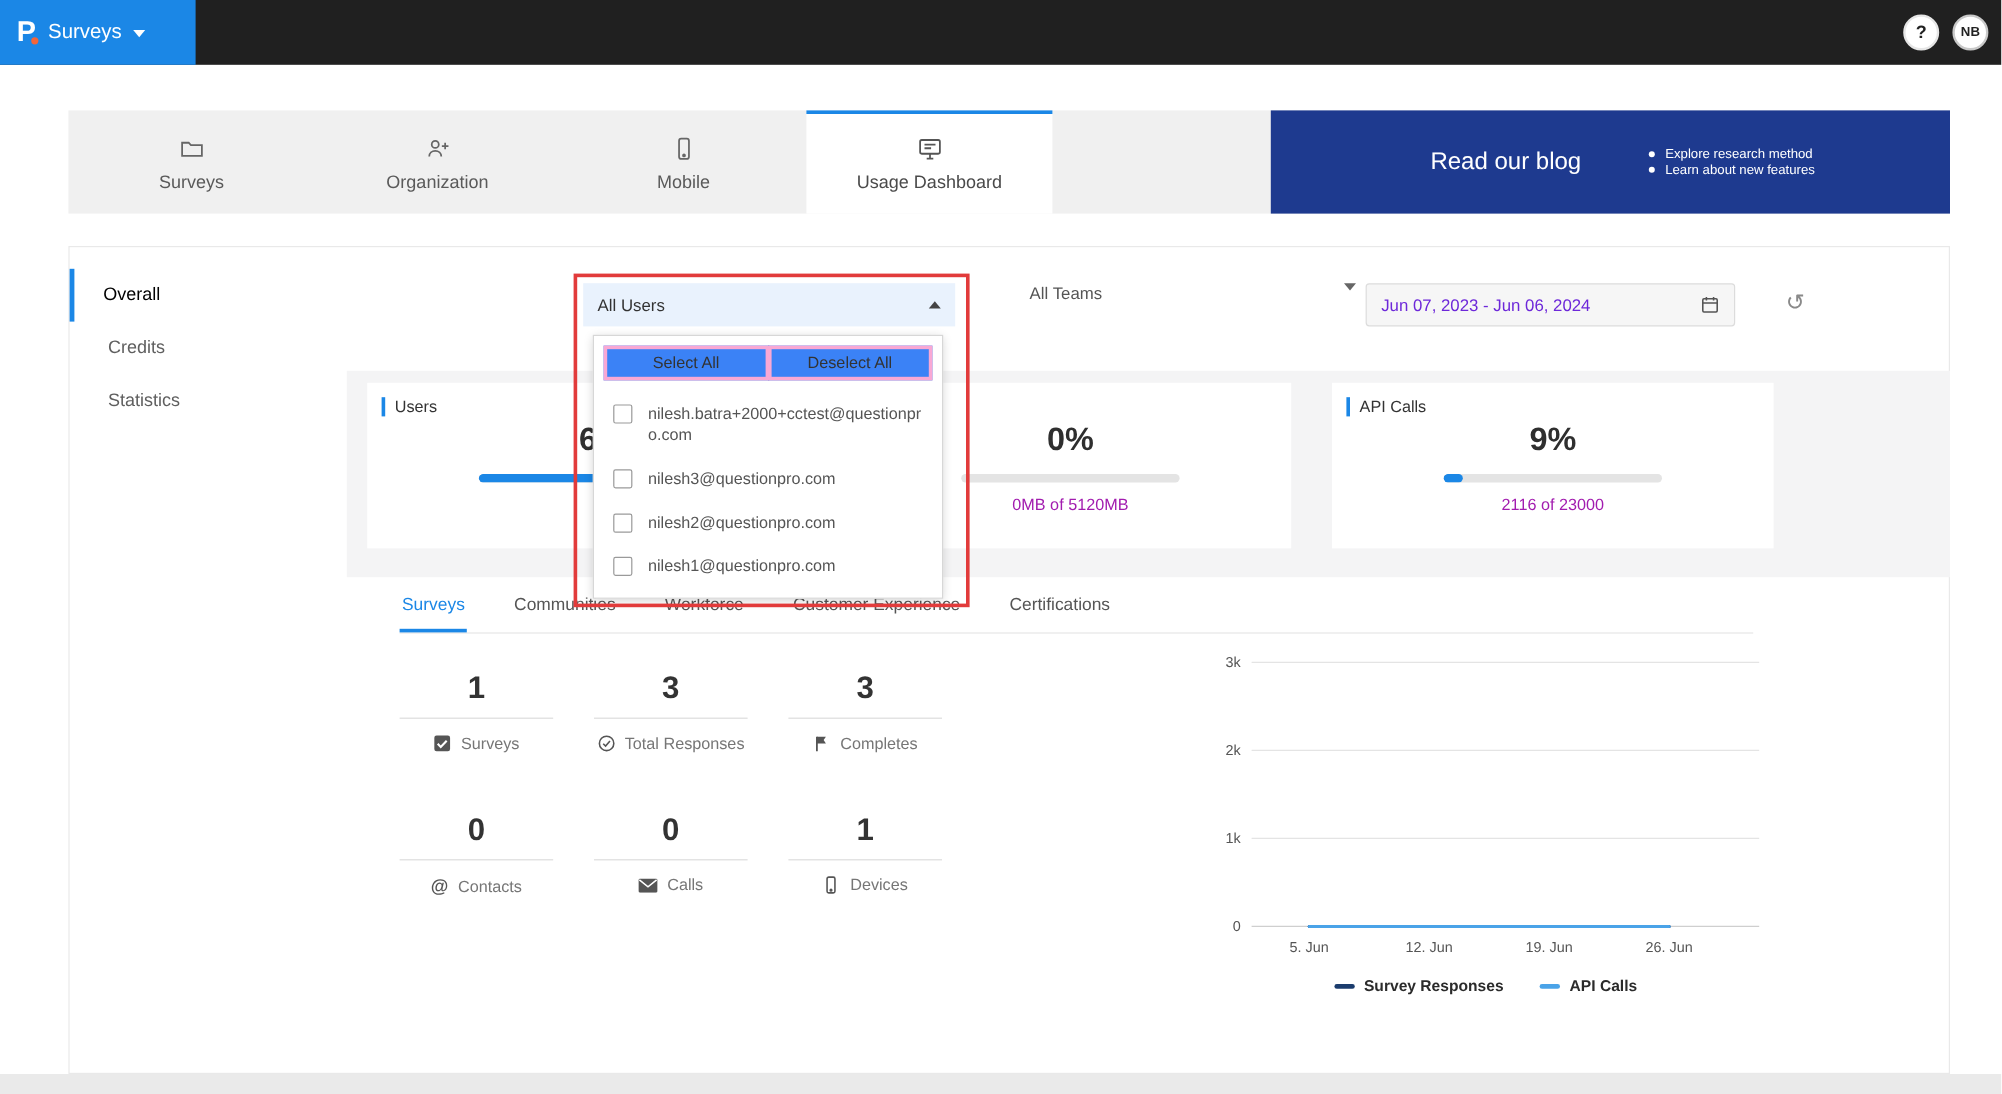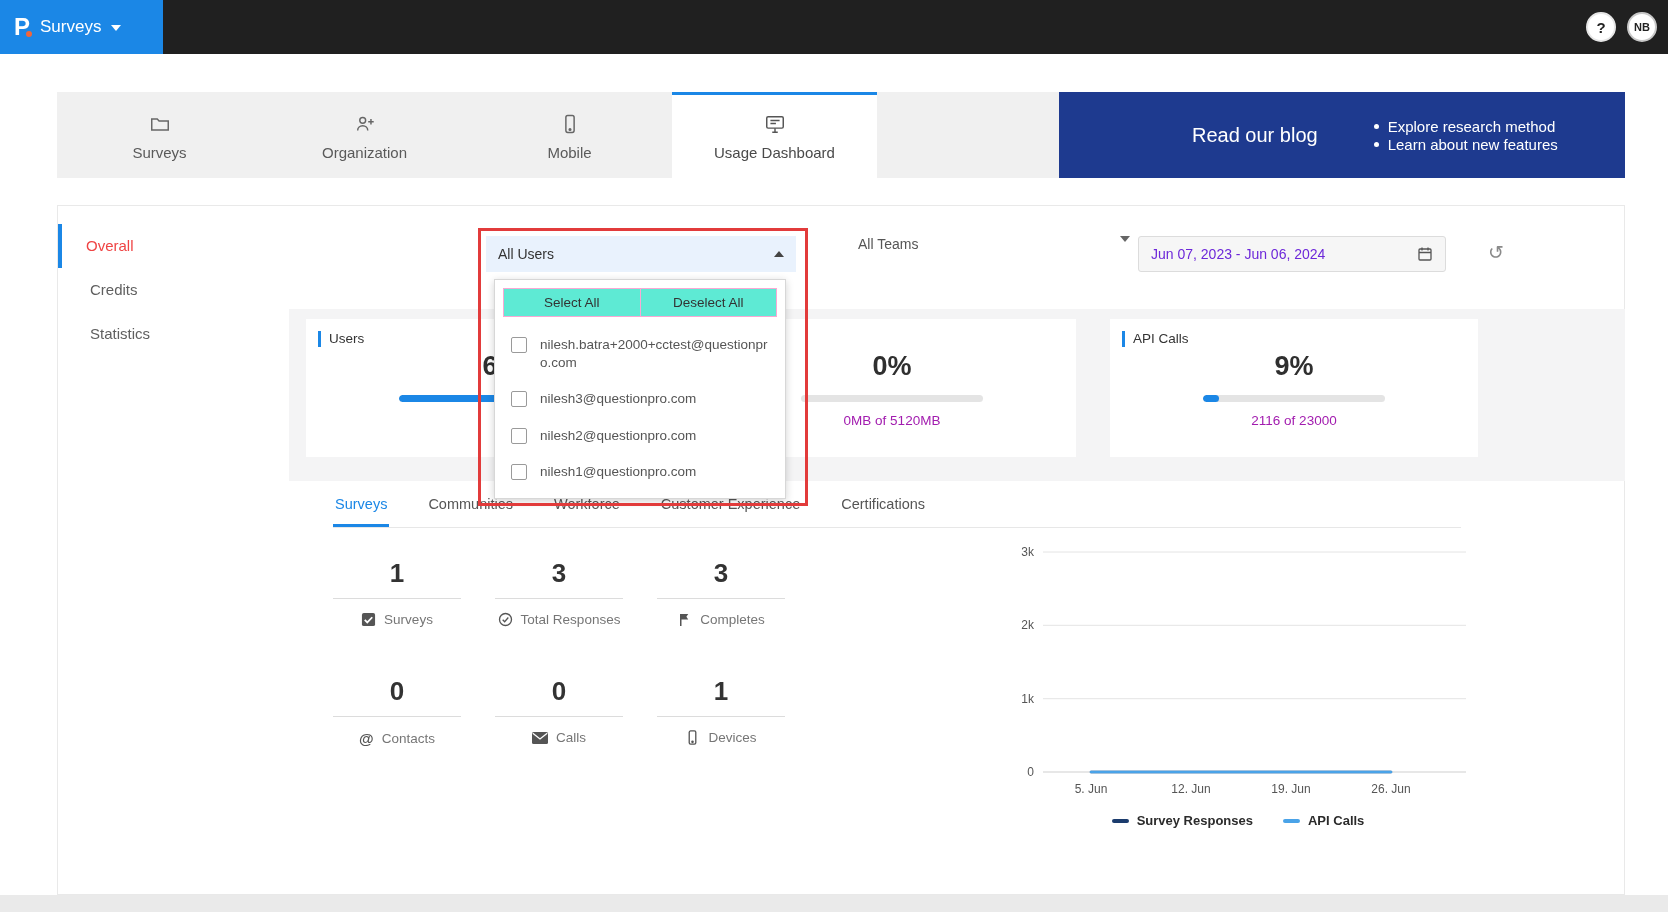--- a/index.html
+++ b/index.html
@@ -24,42 +24,42 @@
             border:2px solid #c9c9c9; color:#222; font-size:11px; font-weight:700; display:flex; align-items:center; justify-content:center; cursor:pointer; }
 
   
   .nav { position:absolute; left:57px; top:92px; width:1568px; height:86px; background:#f0f0f0; display:flex; }
   .nav-tab { width:205px; height:86px; display:flex; flex-direction:column; align-items:center; justify-content:center; gap:9px;
              color:#5a5a5a; font-size:15px; border-top:3px solid transparent; cursor:pointer; }
   .nav-tab.active { background:#ffffff; border-top:3px solid #1b87e6; color:#4a4a4a; }
   .nav-tab svg { display:block; }
   .banner { margin-left:auto; width:566px; height:86px; background:#1e3a8f; color:#ffffff; display:flex; align-items:center; cursor:pointer; }
   .banner-title { font-size:20px; font-weight:500; margin-left:133px; white-space:nowrap; }
-  .banner-bullets { margin-left:56px; display:flex; flex-direction:column; gap:1px; font-size:15px; }
+  .banner-bullets { margin-left:56px; display:flex; flex-direction:column; gap:1px; font-size:11px; }
   .banner-bullet { display:flex; align-items:center; gap:9px; white-space:nowrap; }
   .bullet-dot { width:5px; height:5px; border-radius:50%; background:#fff; flex:0 0 auto; }
 
   
   .panel { position:absolute; left:57px; top:205px; width:1568px; height:690px; background:#ffffff; border:1px solid #e9e9e9; }
   .sidebar { position:absolute; left:0; top:0; width:230px; height:100%; padding-top:18px; }
   .side-item { height:44px; line-height:44px; padding-left:28px; font-size:15px; color:#5f5f5f; border-left:4px solid transparent; cursor:pointer; }
-  .side-item.active { border-left:4px solid #1b87e6; color:#ef4444; padding-left:24px; }
+  .side-item.active { border-left:4px solid #1b87e6; color:#000000; padding-left:24px; }
 
   .gray-panel { position:absolute; left:231px; top:103px; width:1336px; height:172px; background:#f4f4f5; }
 
   
   .users-dd { position:absolute; left:428px; top:30px; width:310px; height:36px; background:#e9f2fd; display:flex; align-items:center;
               padding:0 12px; font-size:14px; color:#333; cursor:pointer; z-index:5; }
   .caret-up { width:0; height:0; border-left:5px solid transparent; border-right:5px solid transparent; border-bottom:6px solid #444; margin-left:auto; }
   .caret-dn { width:0; height:0; border-left:5px solid transparent; border-right:5px solid transparent; border-top:6px solid #666; margin-left:auto; }
 
   .dd-panel { position:absolute; left:436px; top:73px; width:292px; background:#fff; border:1px solid #d7d7d7;
               box-shadow:0 2px 8px rgba(0,0,0,.18); z-index:5; padding:8px 8px 6px 8px; }
   .dd-buttons { display:flex; }
-  .dd-btn { flex:1; height:29px; background:#5eead4; border:1px solid #f9a8d4; font-size:13.5px; color:#333;
+  .dd-btn { flex:1; height:29px; background:#3b82f6; border:3px solid #f9a8d4; font-size:13.5px; color:#333;
             display:flex; align-items:center; justify-content:center; cursor:pointer; font-family:inherit; }
   .dd-btn + .dd-btn { margin-left:-1px; }
   .dd-list { padding:10px 2px 2px 2px; }
   .dd-option { display:flex; align-items:flex-start; gap:13px; padding:9px 6px; cursor:pointer; }
   .cb { width:16px; height:16px; border:1.5px solid #9a9a9a; border-radius:2px; background:#fff; flex:0 0 auto; margin-top:1px; cursor:pointer; }
   .dd-option-label { font-size:13.5px; color:#555; line-height:1.35; overflow-wrap:anywhere; max-width:232px; }
 
   .red-rect { position:absolute; left:420px; top:22px; width:330px; height:278px; border:3px solid #e23b3b; z-index:6; pointer-events:none; }
 
   .teams-dd { position:absolute; left:784px; top:30px; width:300px; height:36px; display:flex; align-items:flex-start;

